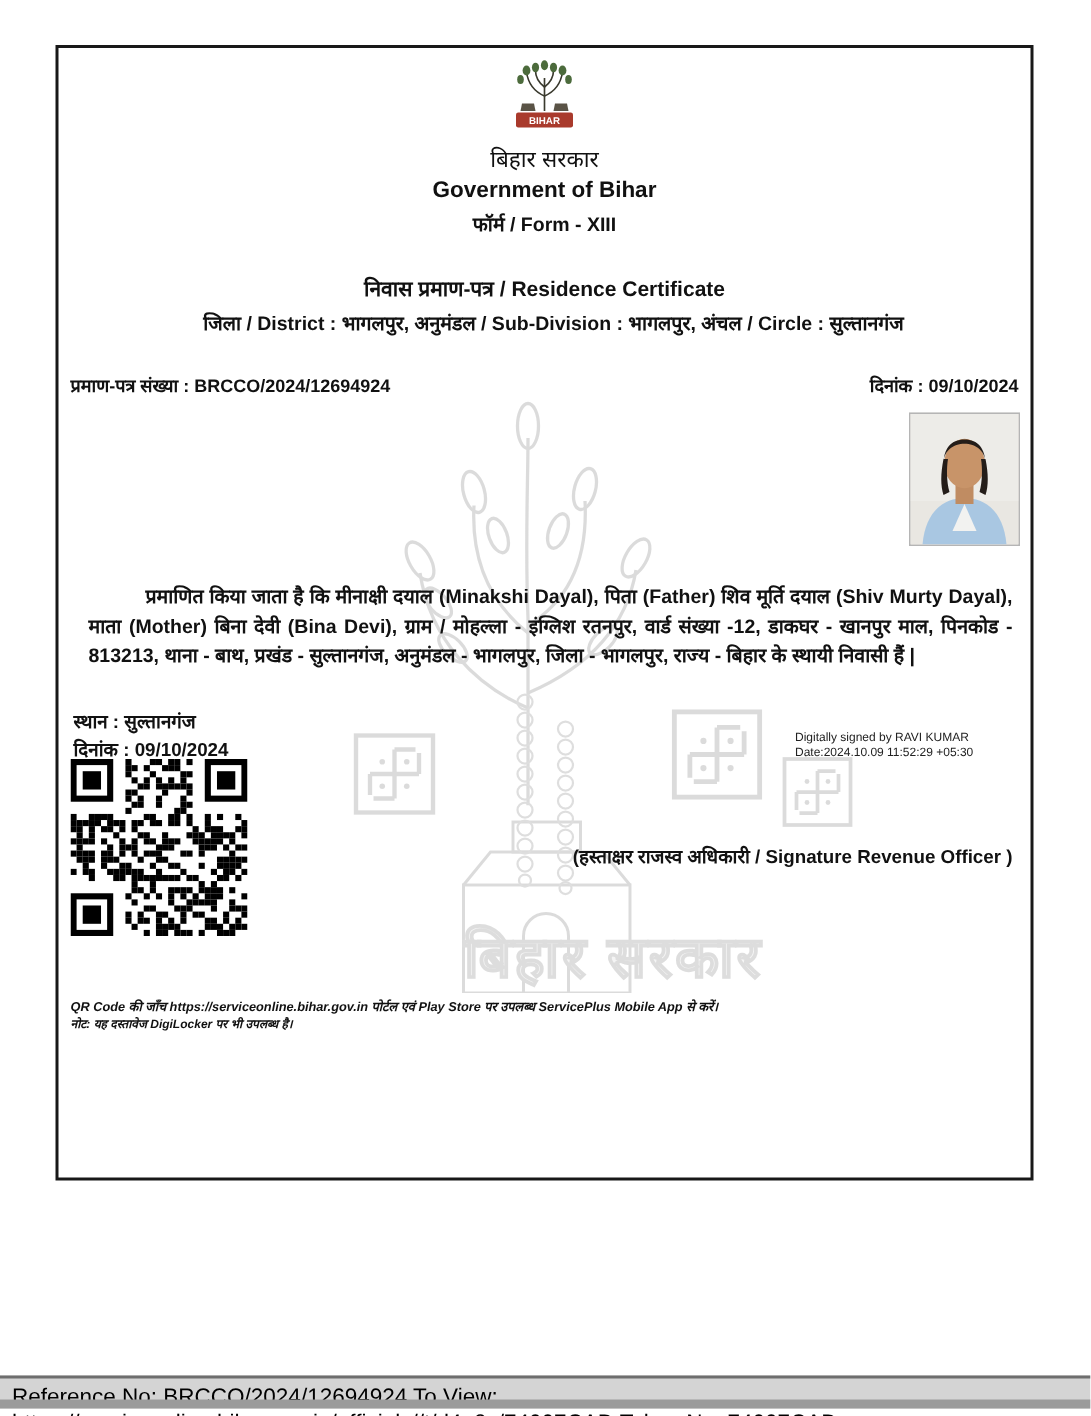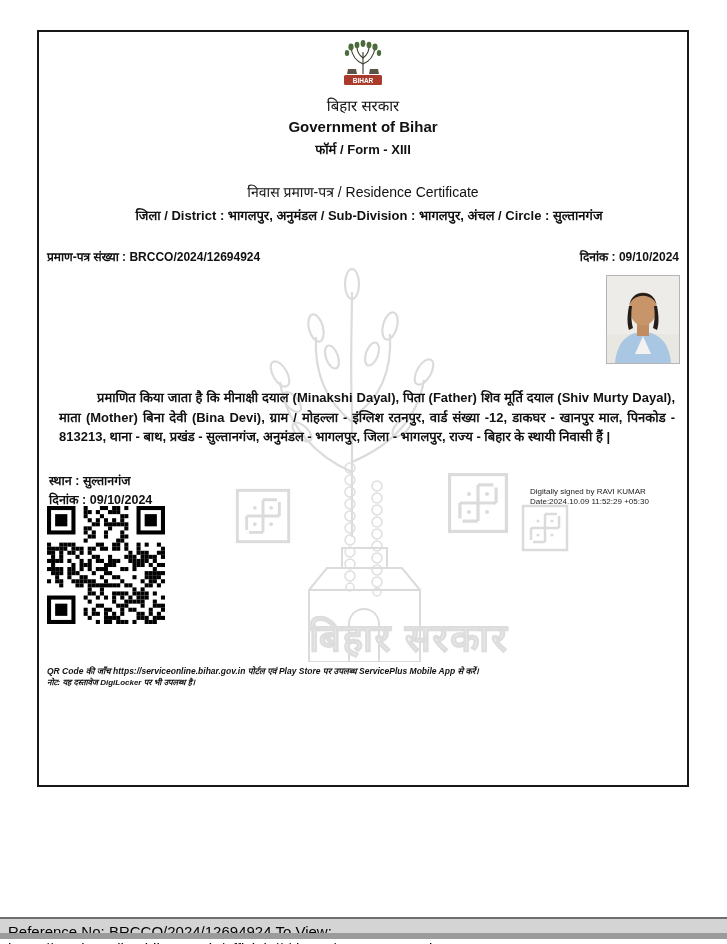--- a/index.html
+++ b/index.html
@@ -28,21 +28,21 @@
     font-size:38px;font-weight:bold;letter-spacing:2px;
     color:#ececec;-webkit-text-stroke:1.3px #c2c2c2;
   }
   
   .content{position:absolute;inset:0;z-index:1;}
   .cert-header{position:absolute;top:6px;left:0;right:0;text-align:center;}
   .emblem{display:block;margin:0 auto;}
   .t-hindi{font-size:15px;margin-top:3px;}
   .t-eng{font-size:15px;font-weight:bold;margin-top:3px;}
   .t-form{font-size:13px;font-weight:bold;margin-top:5px;}
-  .t-title{font-size:14px;font-weight:normal;margin-top:24px;}
+  .t-title{font-size:14px;font-weight:bold;margin-top:24px;}
   .t-district{font-size:13px;font-weight:bold;margin-top:5px;padding-left:12px;}
   .meta-row{
     position:absolute;top:216px;left:8px;right:8px;
     display:flex;justify-content:space-between;
     font-size:12px;font-weight:bold;gap:38px;
   }
   .photo{
     position:absolute;top:243px;right:7px;width:72px;height:87px;
     border:1px solid #b5b5b5;box-sizing:content-box;background:#eceae6;
   }
@@ -533,20 +533,21 @@
         <rect x="4" y="4" width="20" height="20" fill="#fff"></rect>
         <rect x="8" y="8" width="12" height="12" fill="#000"></rect>
         <rect x="88" y="0" width="28" height="28" fill="#000"></rect>
         <rect x="92" y="4" width="20" height="20" fill="#fff"></rect>
         <rect x="96" y="8" width="12" height="12" fill="#000"></rect>
         <rect x="0" y="88" width="28" height="28" fill="#000"></rect>
         <rect x="4" y="92" width="20" height="20" fill="#fff"></rect>
         <rect x="8" y="96" width="12" height="12" fill="#000"></rect>
       </svg>
 
+    <div class="sign-label">(हस्ताक्षर राजस्व अधिकारी / Signature Revenue Officer )</div>
 
     <div class="notes">
       <div class="note1">QR Code की जाँच https://serviceonline.bihar.gov.in पोर्टल एवं Play Store पर उपलब्ध ServicePlus Mobile App से करें।</div>
       <div class="note2">नोट: यह दस्तावेज DigiLocker पर भी उपलब्ध है।</div>
     </div>
 
   </div>
 </div>
 
 <div class="status-bar">

